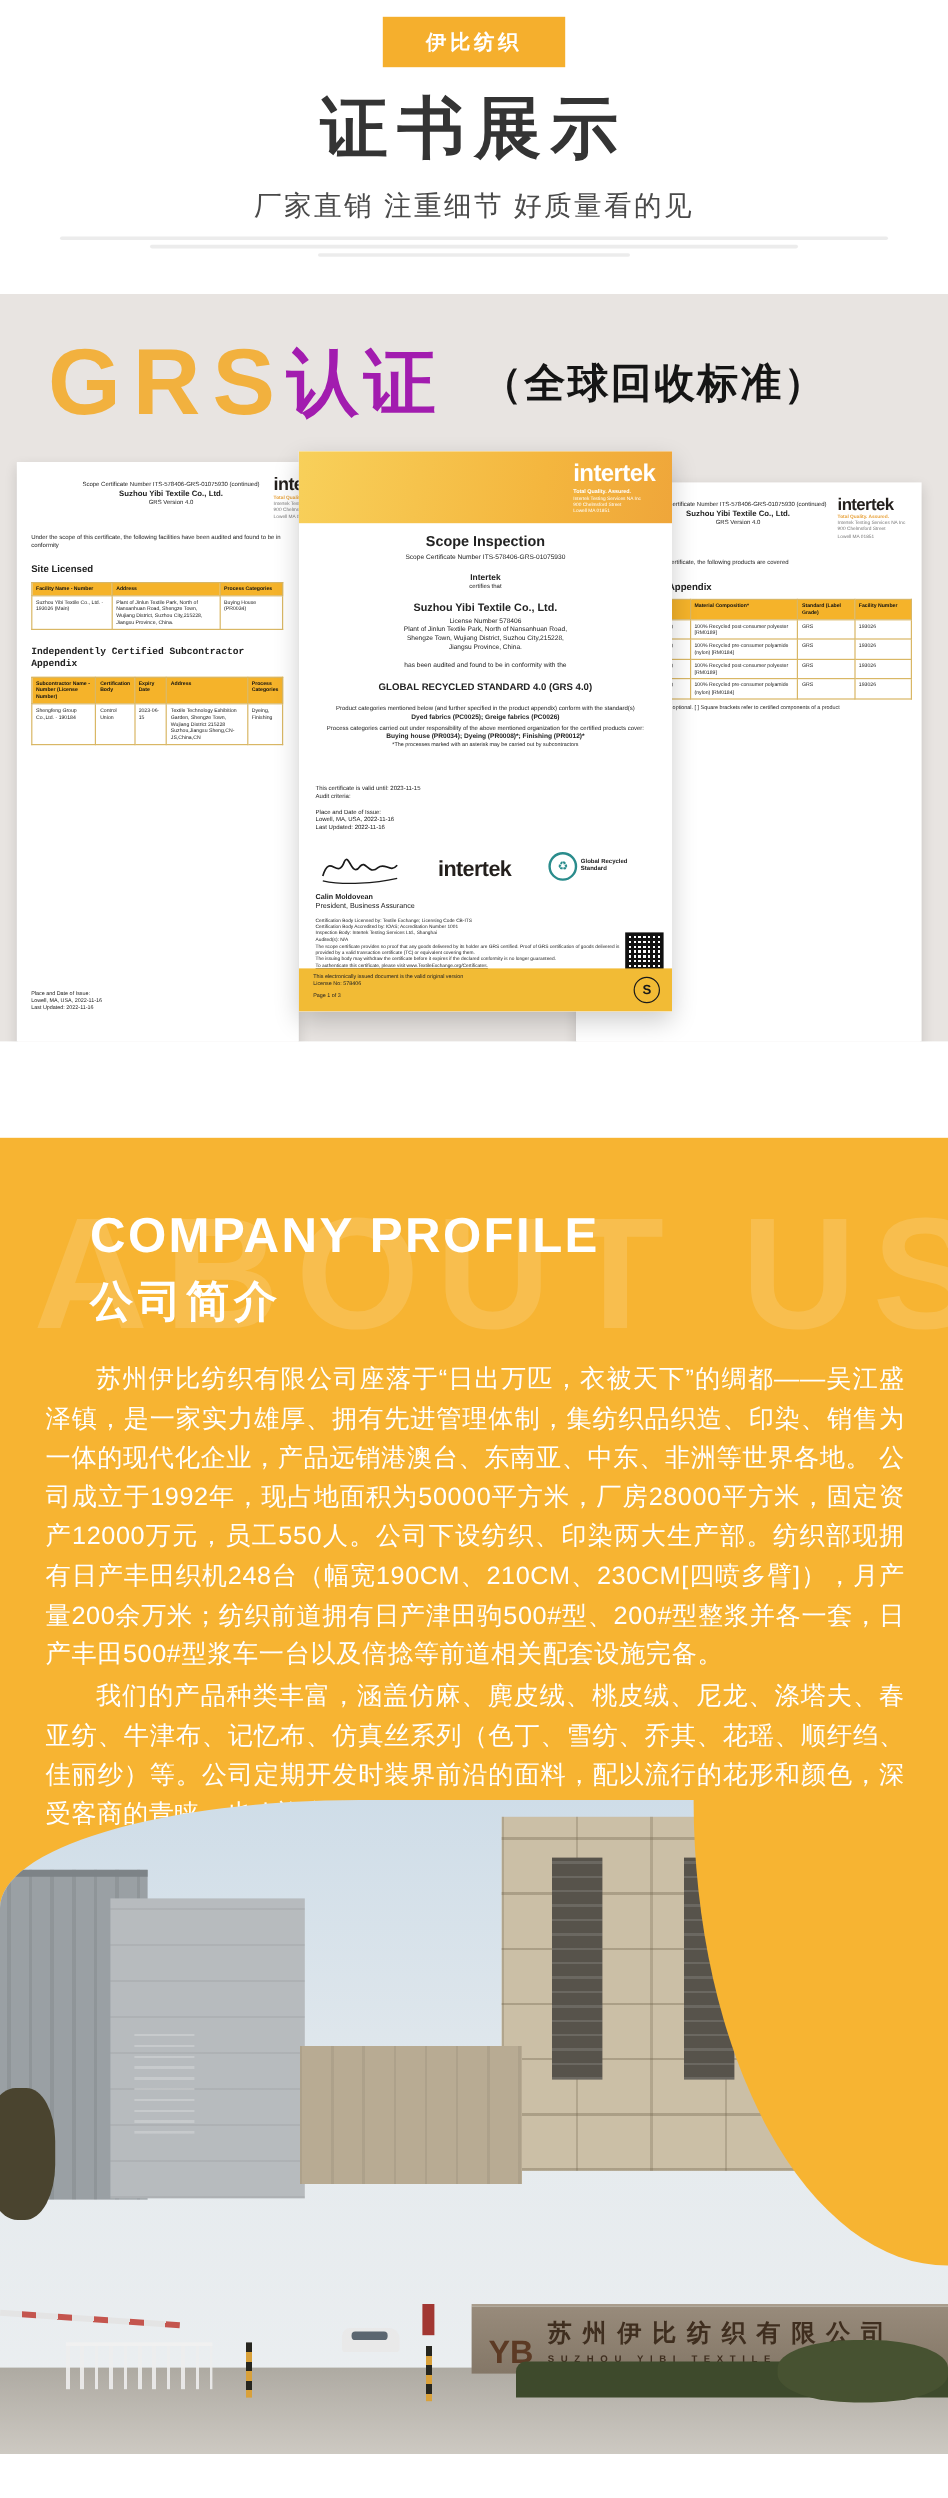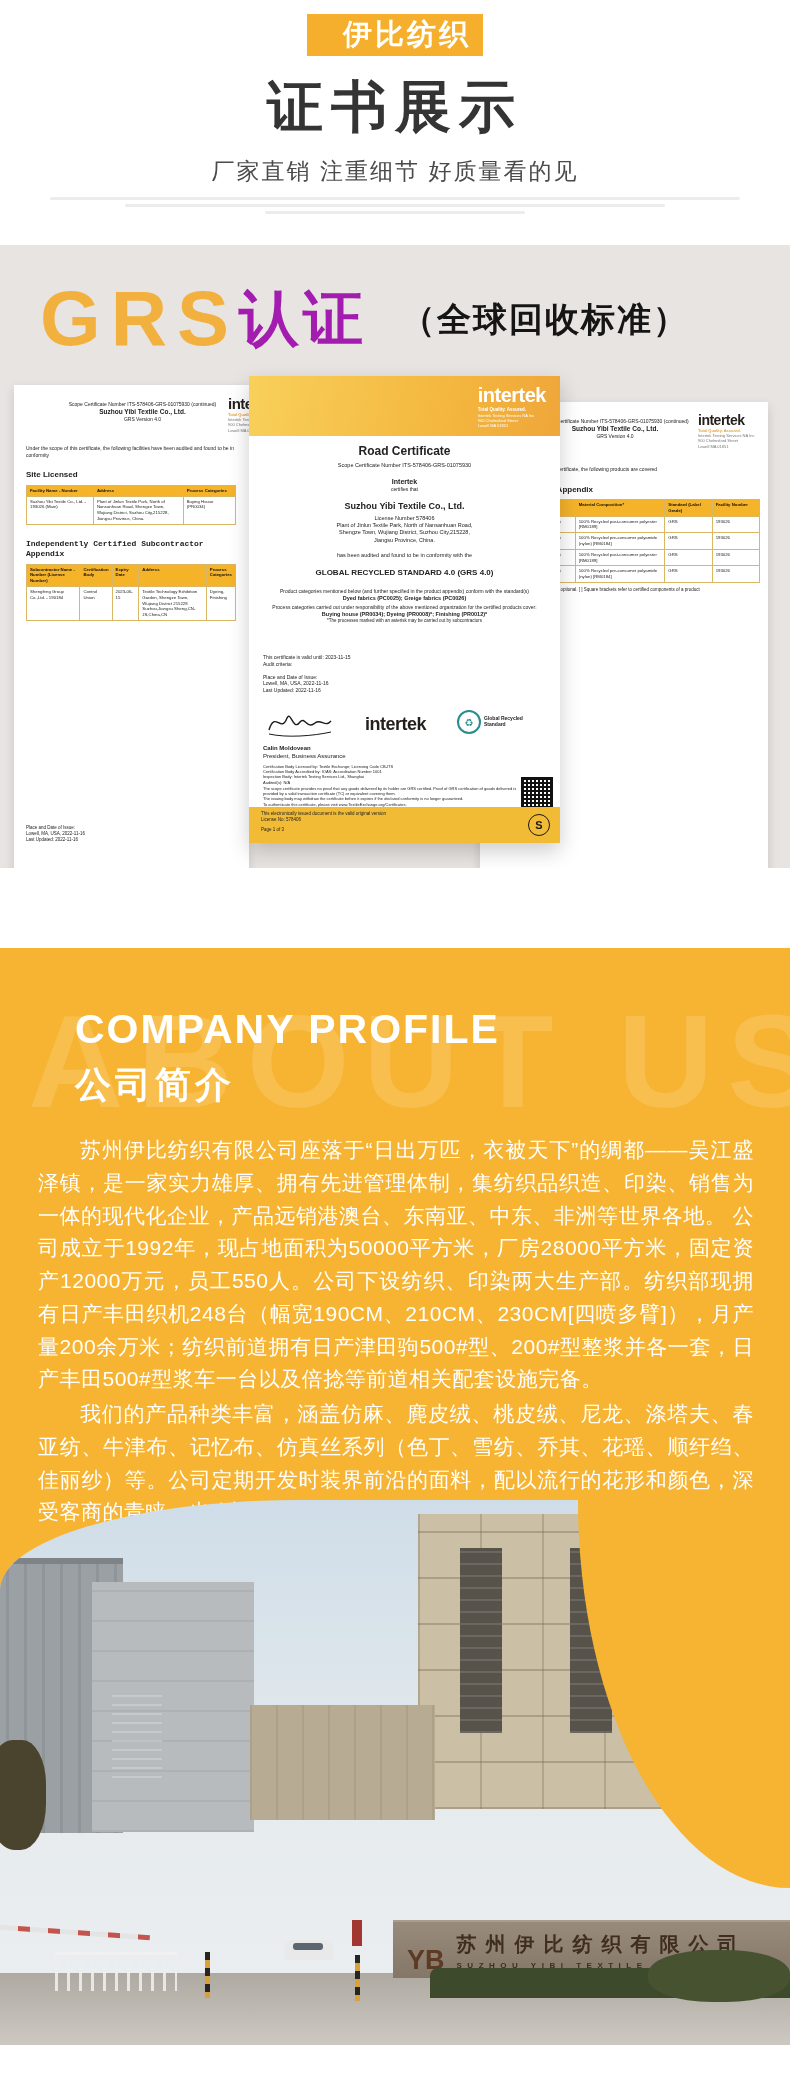--- a/index.html
+++ b/index.html
@@ -1,21 +1,21 @@
 <!DOCTYPE html>
 <html><head>
 <meta charset="utf-8">
 <style>
   html,body{margin:0;padding:0;}
   body{width:790px;background:#fff;font-family:"Liberation Sans","DejaVu Sans",sans-serif;color:#222;}
   .section{position:relative;width:790px;overflow:hidden;}
   
   #header{height:245px;background:#fff;}
   .badge{width:152px;height:42px;margin:14px auto 0;background:#F5AF2D;color:#fff;
-         font-size:29px;font-weight:700;display:flex;align-items:center;justify-content:center;letter-spacing:3px;padding-left:24px;}
+         font-size:17px;font-weight:700;display:flex;align-items:center;justify-content:center;letter-spacing:3px;}
   .big-title{margin-top:14px;text-align:center;font-size:56px;font-weight:900;color:#343434;letter-spacing:8px;}
   .sub-title{margin-top:10px;text-align:center;font-size:23px;color:#4a4a4a;letter-spacing:2px;}
   .fineline{height:3px;background:#dcdcdc;opacity:.55;margin:4px auto 0;border-radius:2px;}
   
   #certs{height:623px;background:#E8E4E1;}
   .grs-head{position:absolute;top:28px;left:40px;white-space:nowrap;}
   .grs-en{font-size:78px;font-weight:800;color:#F2B13E;letter-spacing:10px;}
   .grs-cn{font-size:60px;font-weight:900;color:#a21caf;letter-spacing:4px;vertical-align:6px;}
   .grs-note{font-size:34px;font-weight:800;color:#151515;margin-left:34px;vertical-align:14px;letter-spacing:2px;}
   .cert{position:absolute;background:#fff;overflow:hidden;}
@@ -225,21 +225,21 @@
   <div class="cert front" style="left:249px;top:131px;width:311px;height:467px;">
     <div class="cert-band">
       <div class="band-logo">
         <div class="itk white">intertek</div>
         <div class="f45 b">Total Quality. Assured.</div>
         <div class="f40">Intertek Testing Services NA Inc</div>
         <div class="f40">900 Chelmsford Street</div>
         <div class="f40">Lowell MA 01851</div>
       </div>
     </div>
-    <div class="f12 b c mt8">Road Certificate</div>
+    <div class="f12 b c mt8">Scope Inspection</div>
     <div class="f55 c mt2">Scope Certificate Number ITS-578406-GRS-01075930</div>
     <div class="f7 b c mt8">Intertek</div>
     <div class="f5 c">certifies that</div>
     <div class="f9 b c mt8">Suzhou Yibi Textile Co., Ltd.</div>
     <div class="f55 c mt2">License Number 578406</div>
     <div class="f55 c">Plant of Jinlun Textile Park, North of Nansanhuan Road,</div>
     <div class="f55 c">Shengze Town, Wujiang District, Suzhou City,215228,</div>
     <div class="f55 c">Jiangsu Province, China.</div>
     <div class="f55 c mt8">has been audited and found to be in conformity with the</div>
     <div class="f8 b c mt8">GLOBAL RECYCLED STANDARD 4.0  (GRS 4.0)</div>

